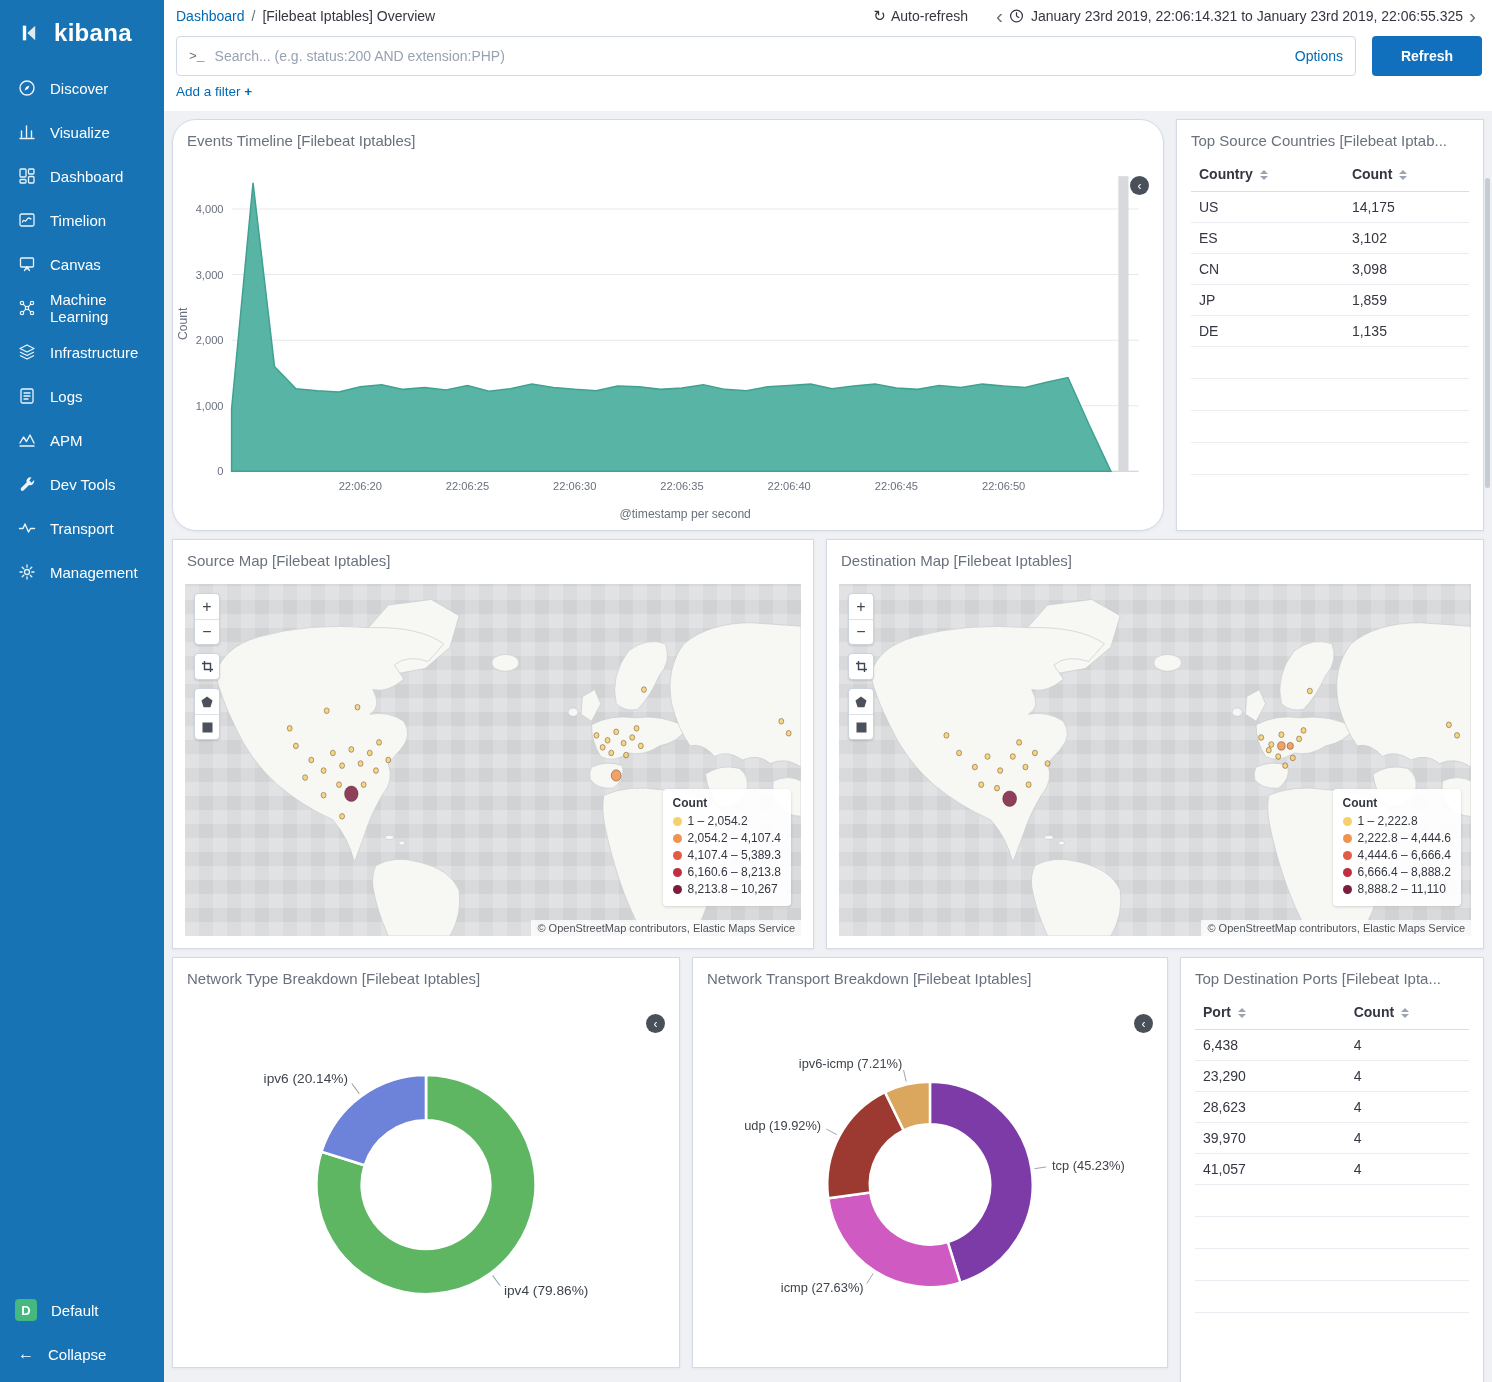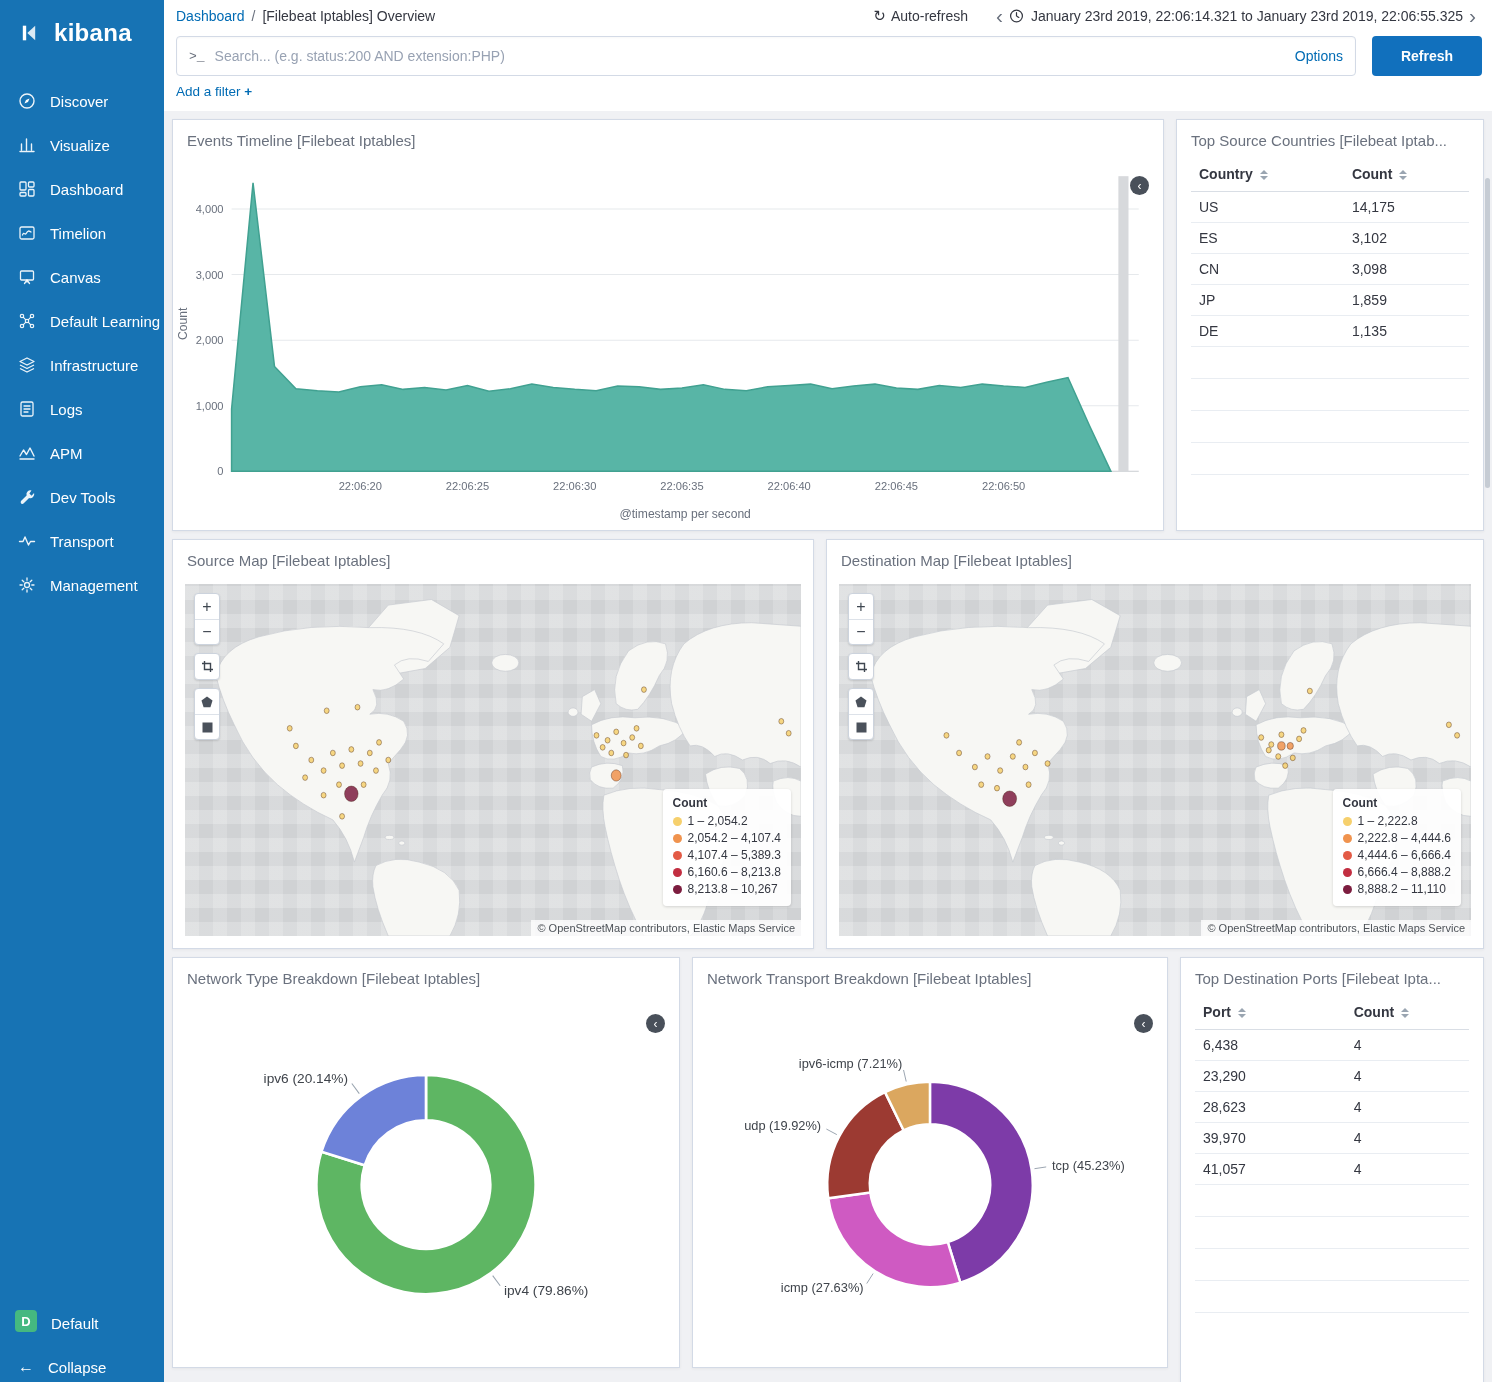--- a/index.html
+++ b/index.html
@@ -5,21 +5,21 @@
   * { box-sizing: border-box; margin: 0; padding: 0; }
   html,body { width:1492px; height:1382px; overflow:hidden; }
   body { font-family:"Liberation Sans","DejaVu Sans",sans-serif; color:#343741; background:#f0f1f4; }
   .app { position:relative; display:flex; width:1492px; height:1382px; }
 
   
   .sidebar { width:164px; background:var(--sidebar-bg,#1773b4); display:flex; flex-direction:column; flex:none; }
   .logo { height:66px; display:flex; align-items:center; gap:10px; padding-left:14px; color:#fff; }
   .logo-text { font-size:24px; font-weight:700; letter-spacing:.3px; }
   .nav { flex:1; }
-  .nav-item { height:44px; display:flex; align-items:flex-end; gap:14px; padding-left:18px; color:#fff; font-size:15px; cursor:pointer; }
+  .nav-item { height:44px; display:flex; align-items:center; gap:14px; padding-left:18px; color:#fff; font-size:15px; cursor:pointer; }
   .nicon { width:18px; height:18px; display:flex; align-items:center; justify-content:center; flex:none; }
   .nicon svg { width:18px; height:18px; }
   .sidebar-bottom { padding-bottom:6px; }
   .space-badge { width:22px; height:22px; border-radius:4px; background:#45b880; color:#fff; font-size:13px; font-weight:700; display:flex; align-items:center; justify-content:center; margin-left:-3px; }
   .collapse-glyph { color:#fff; font-size:16px; }
 
   
   .main { flex:1; display:flex; flex-direction:column; overflow:hidden; }
   .topbar { height:31px; background:#fff; display:flex; align-items:center; padding:0 10px 0 12px; font-size:14px; gap:0; }
   .crumb-link { color:var(--link,#006bb4); text-decoration:none; cursor:pointer; }
@@ -42,21 +42,21 @@
 
   .filter-row { background:#fff; padding:2px 12px 12px; font-size:13.5px; }
   .add-filter { color:var(--link,#006bb4); cursor:pointer; }
   .add-filter .plus { font-weight:700; }
 
   
   .panels { flex:1; padding:8px; background:var(--page-bg,#f0f1f4); }
   .prow { display:flex; gap:12px; margin-bottom:8px; }
   .panel { position:relative; background:#fff; border:1px solid var(--panel-border,#d3dae6); box-shadow:0 1px 3px rgba(0,0,0,.05); overflow:hidden; }
   .ptitle { padding:12px 14px 4px; font-size:15px; color:#6a717e; white-space:nowrap; overflow:hidden; }
-  .p-timeline { width:992px; height:412px; }
+  .p-timeline { width:992px; height:412px;border-radius:24px; }
   .p-countries { flex:1; height:412px; }
   .p-srcmap { width:642px; height:410px; }
   .p-dstmap { flex:1; height:410px; }
   .p-type { width:508px; height:411px; }
   .p-transport { width:476px; height:411px; }
   .p-ports { flex:1; height:510px; }
 
   .chart-area { position:absolute; left:0; right:0; top:40px; bottom:0; }
   .chart-area svg { width:100%; height:100%; display:block; }
   .tick { font-size:11px; fill:#69707d; font-family:inherit; }
@@ -182,21 +182,21 @@
         <span class="nicon">
             <svg viewBox="0 0 18 18" fill="none" stroke="rgba(255,255,255,.92)" stroke-width="1.2">
               <circle cx="4" cy="4" r="1.7"></circle>
               <circle cx="14" cy="4" r="1.7"></circle>
               <circle cx="9" cy="9" r="1.7"></circle>
               <circle cx="4" cy="14" r="1.7"></circle>
               <circle cx="14" cy="14" r="1.7"></circle>
               <path d="M5.2 5.2 7.8 7.8M12.8 5.2l-2.6 2.6M5.2 12.8l2.6-2.6M12.8 12.8l-2.6-2.6"></path>
             </svg>
           </span>
-        <span>Default Learning</span>
+        <span>Machine Learning</span>
       </div>
       <div class="nav-item">
         <span class="nicon">
             <svg viewBox="0 0 18 18" fill="none" stroke="rgba(255,255,255,.92)" stroke-width="1.3" stroke-linejoin="round">
               <path d="M9 2l7 3.5L9 9 2 5.5z"></path>
               <path d="M2 9l7 3.5L16 9M2 12.5 9 16l7-3.5"></path>
             </svg>
           </span>
         <span>Infrastructure</span>
       </div>

